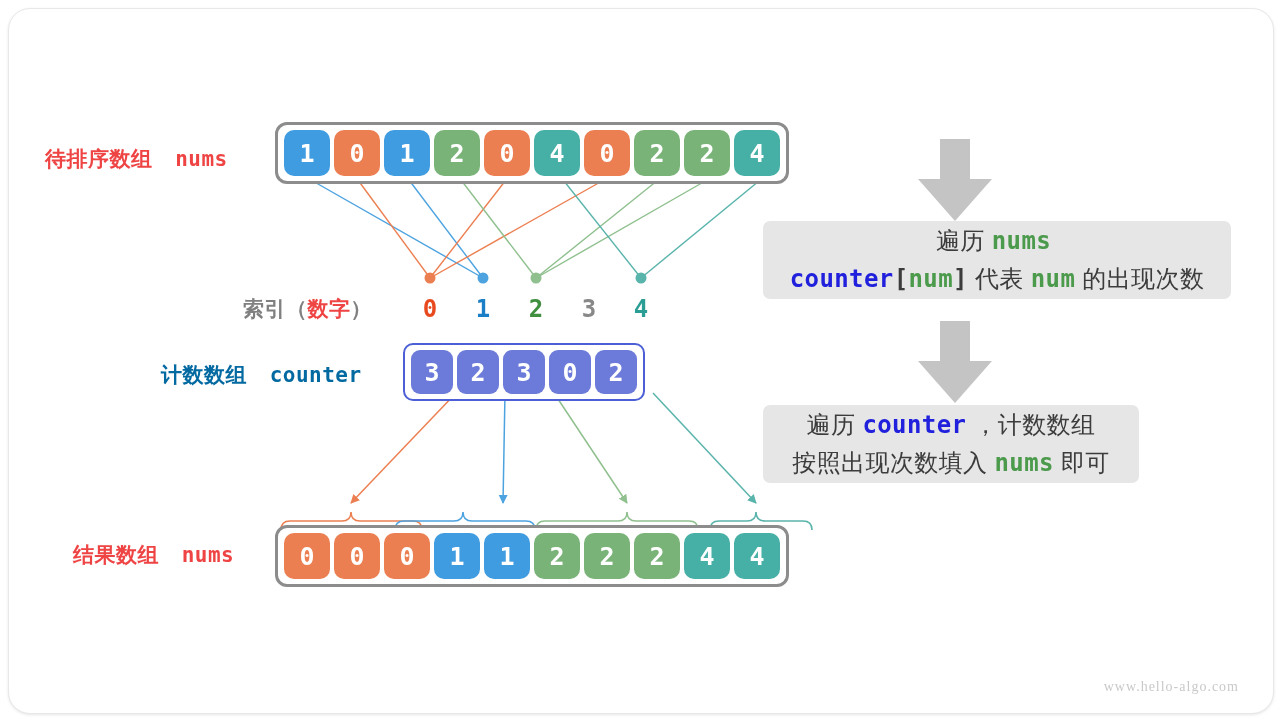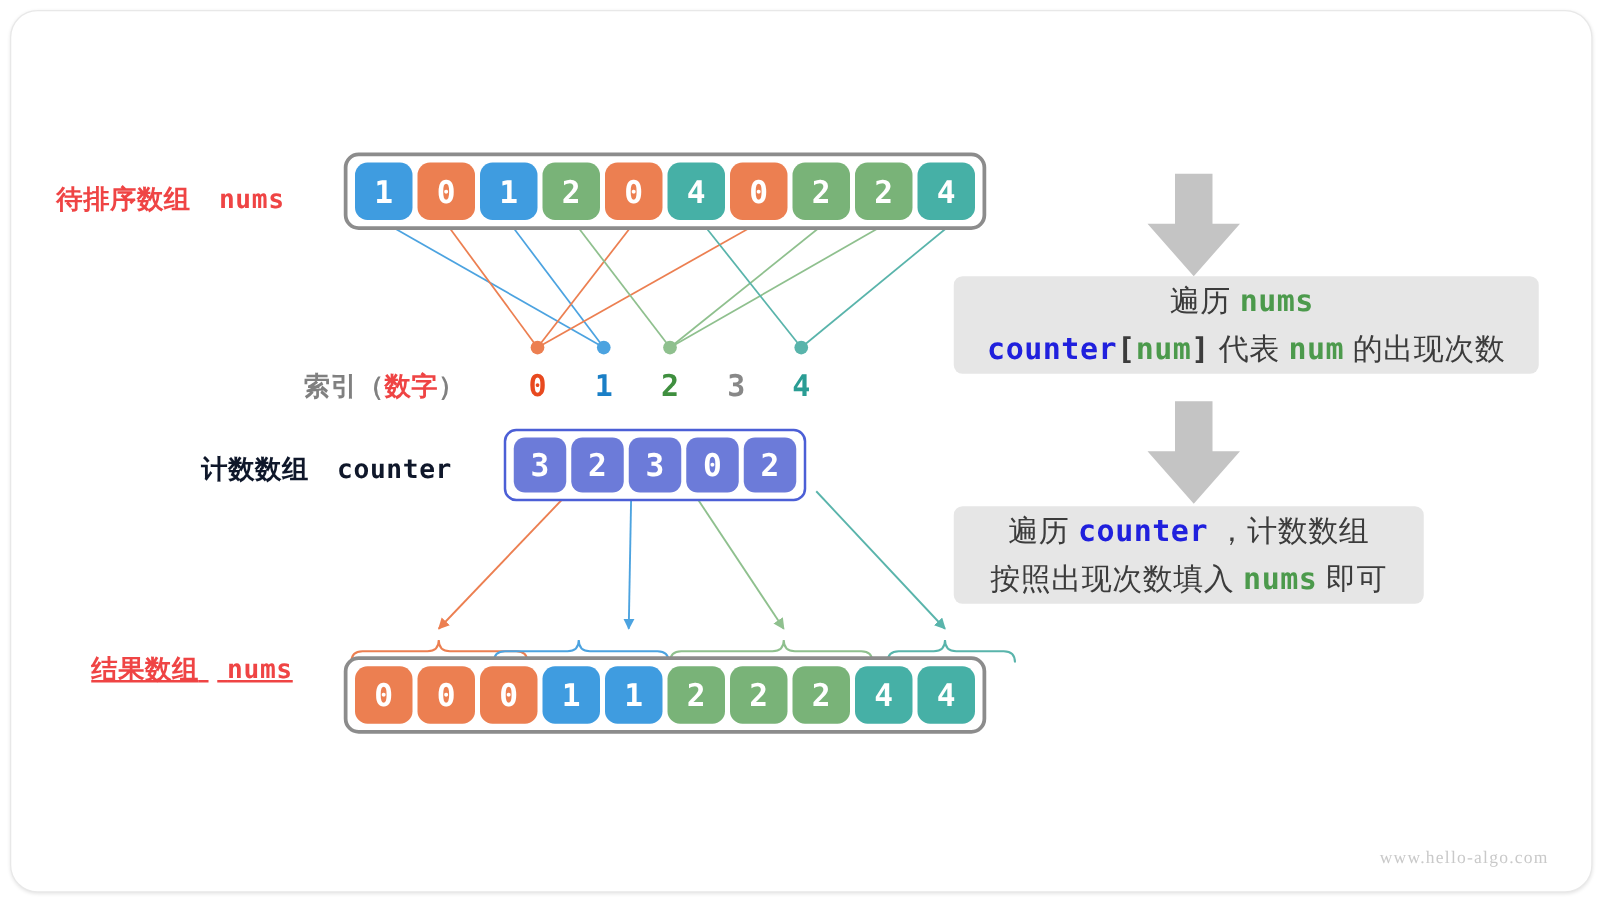--- a/index.html
+++ b/index.html
@@ -18,21 +18,21 @@
   .stage{position:absolute;left:0;top:0;width:1264px;height:704px;}
   svg.wires{position:absolute;left:0;top:0;width:1264px;height:704px;pointer-events:none;}
 
   
   .lbl{
     position:absolute;white-space:nowrap;font-weight:bold;
     font-size:21px;letter-spacing:.5px;
   }
   .lbl .mono{font-family:"DejaVu Sans Mono","Liberation Mono",monospace;font-weight:bold;}
   .lbl-green{color:#ef4444;}
-  .lbl-indigo{color:#0f172a;}
+  .lbl-indigo{color:#0369a1;}
   .lbl-gray{color:#808080;}
 
   
   .arrbox{
     position:absolute;box-sizing:border-box;
     border:3px solid #8c8c8c;border-radius:12px;background:#fff;
     display:flex;align-items:center;padding:5px 6px;gap:4px;
   }
   .arrbox.indigo{border-color:#4c5fd6;border-width:2px;border-radius:10px;}
   .cell{
@@ -179,21 +179,21 @@
   </div>
 
   <div class="arrbox indigo" id="counter-array" style="left:394px;top:334px;">
         <div class="cell sm" style="background: rgb(108, 123, 217);">3</div>
         <div class="cell sm" style="background: rgb(108, 123, 217);">2</div>
         <div class="cell sm" style="background: rgb(108, 123, 217);">3</div>
         <div class="cell sm" style="background: rgb(108, 123, 217);">0</div>
         <div class="cell sm" style="background: rgb(108, 123, 217);">2</div>
       </div>
 
-  <div class="lbl lbl-green" style="left:64px;top:512px;text-decoration:underline;">
+  <div class="lbl lbl-green" style="left:64px;top:532px;">
     <span>结果数组</span>
     <span class="sp"></span>
     <span class="mono">nums</span>
   </div>
 
   <div class="arrbox" id="result-array" style="left:266px;top:516px;">
         <div class="cell" style="background: rgb(236, 127, 81);">0</div>
         <div class="cell" style="background: rgb(236, 127, 81);">0</div>
         <div class="cell" style="background: rgb(236, 127, 81);">0</div>
         <div class="cell" style="background: rgb(63, 156, 224);">1</div>

